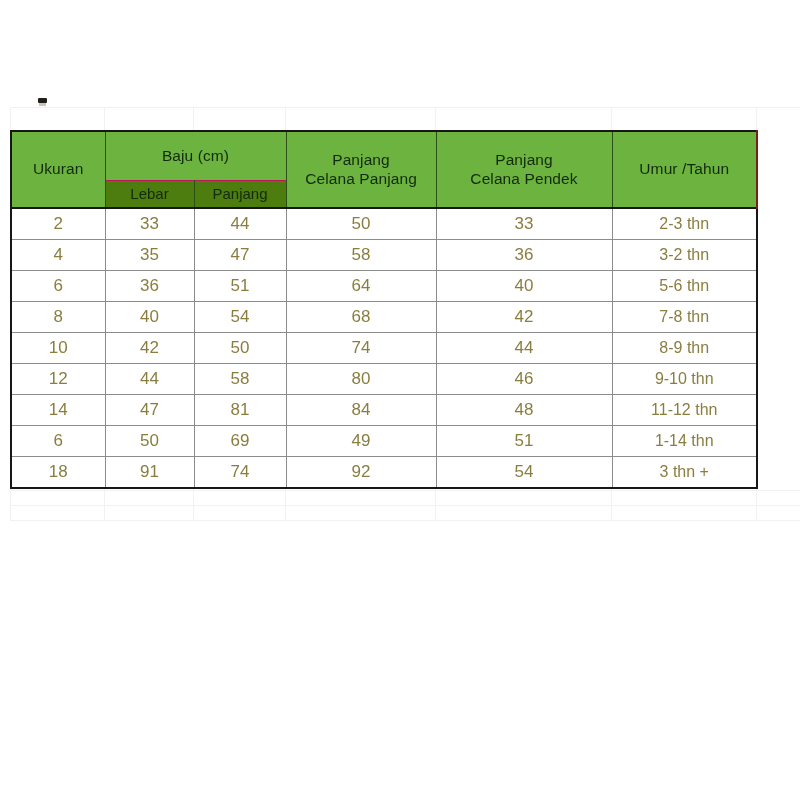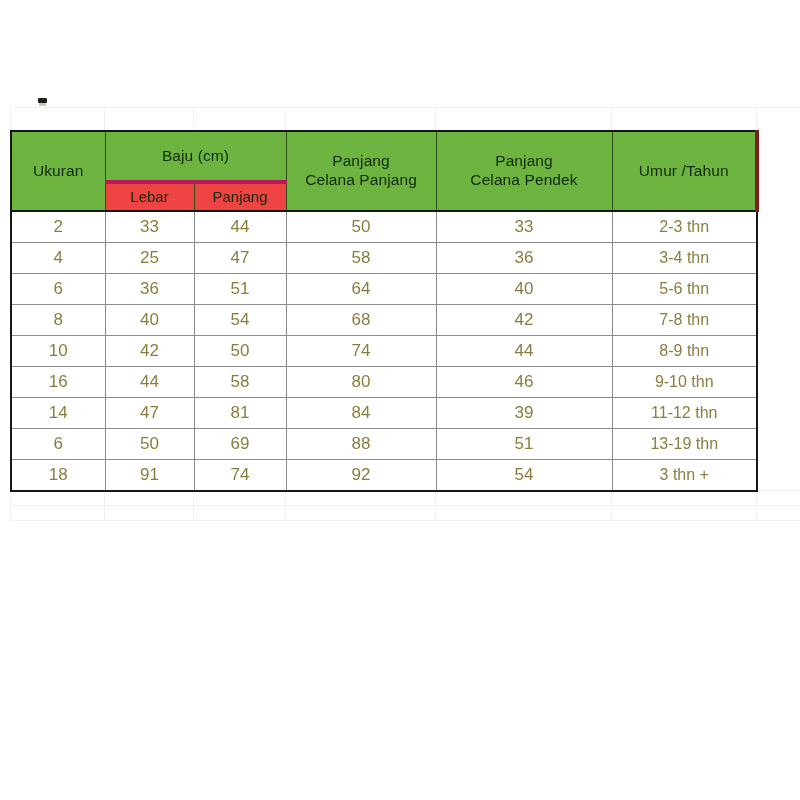--- a/index.html
+++ b/index.html
@@ -81,27 +81,27 @@
 
   
   .hd {
     background: #6db33f;
     color: #132b0d;
     font-size: 15.5px;
     letter-spacing: 0.1px;
     line-height: 1.22;
     border-right: 1px solid #2c4f18;
   }
-  .hd.thick-right { border-right: 4px solid #7f1d1d; }
+  .hd.thick-right { border-right: 2px solid #7f1d1d; }
   .hd-sub {
-    background: #ef4444;
+    background: #4d7c0f;
     color: #132b0d;
     font-size: 15px;
     line-height: 1.2;
-    border-top: 4px solid #be185d;
+    border-top: 1px solid #be185d;
     border-right: 1px solid #2c4f18;
   }
 
   .hd-left-pad { padding-left: 6px; text-align: left; }
 
   
   .dc {
     background: #ffffff;
     color: #8a7d3f;
     font-size: 17px;
@@ -166,25 +166,25 @@
         <tr>
           <td class="dc first-data-row">2</td>
           <td class="dc first-data-row">33</td>
           <td class="dc first-data-row">44</td>
           <td class="dc first-data-row">50</td>
           <td class="dc first-data-row">33</td>
           <td class="dc thick-right age first-data-row">2-3 thn</td>
         </tr>
         <tr>
           <td class="dc">4</td>
-          <td class="dc">25</td>
+          <td class="dc">35</td>
           <td class="dc">47</td>
           <td class="dc">58</td>
           <td class="dc">36</td>
-          <td class="dc thick-right age">3-4 thn</td>
+          <td class="dc thick-right age">3-2 thn</td>
         </tr>
         <tr>
           <td class="dc">6</td>
           <td class="dc">36</td>
           <td class="dc">51</td>
           <td class="dc">64</td>
           <td class="dc">40</td>
           <td class="dc thick-right age">5-6 thn</td>
         </tr>
         <tr>
@@ -197,42 +197,42 @@
         </tr>
         <tr>
           <td class="dc">10</td>
           <td class="dc">42</td>
           <td class="dc">50</td>
           <td class="dc">74</td>
           <td class="dc">44</td>
           <td class="dc thick-right age">8-9 thn</td>
         </tr>
         <tr>
-          <td class="dc">16</td>
+          <td class="dc">12</td>
           <td class="dc">44</td>
           <td class="dc">58</td>
           <td class="dc">80</td>
           <td class="dc">46</td>
           <td class="dc thick-right age">9-10 thn</td>
         </tr>
         <tr>
           <td class="dc">14</td>
           <td class="dc">47</td>
           <td class="dc">81</td>
           <td class="dc">84</td>
-          <td class="dc">39</td>
+          <td class="dc">48</td>
           <td class="dc thick-right age">11-12 thn</td>
         </tr>
         <tr>
           <td class="dc">6</td>
           <td class="dc">50</td>
           <td class="dc">69</td>
-          <td class="dc">88</td>
+          <td class="dc">49</td>
           <td class="dc">51</td>
-          <td class="dc thick-right age">13-19 thn</td>
+          <td class="dc thick-right age">1-14 thn</td>
         </tr>
         <tr>
           <td class="dc last-row">18</td>
           <td class="dc last-row">91</td>
           <td class="dc last-row">74</td>
           <td class="dc last-row">92</td>
           <td class="dc last-row">54</td>
           <td class="dc thick-right age last-row">3 thn +</td>
         </tr>
       </tbody>

